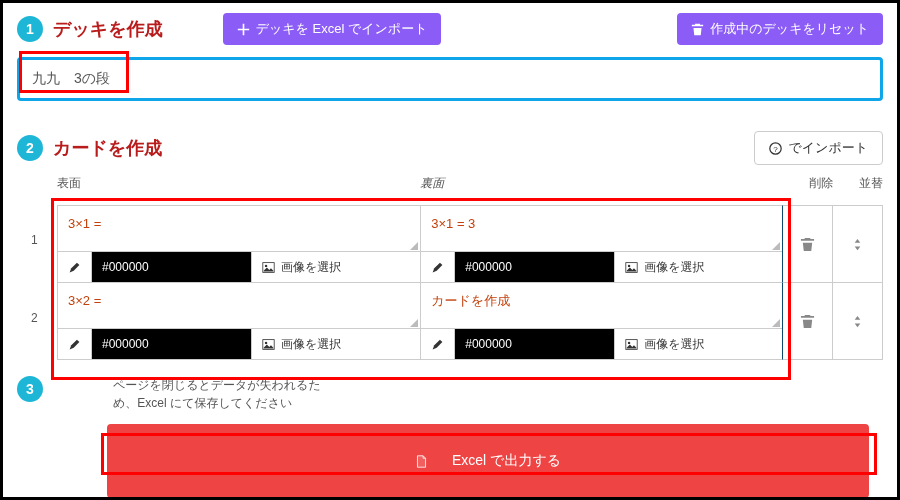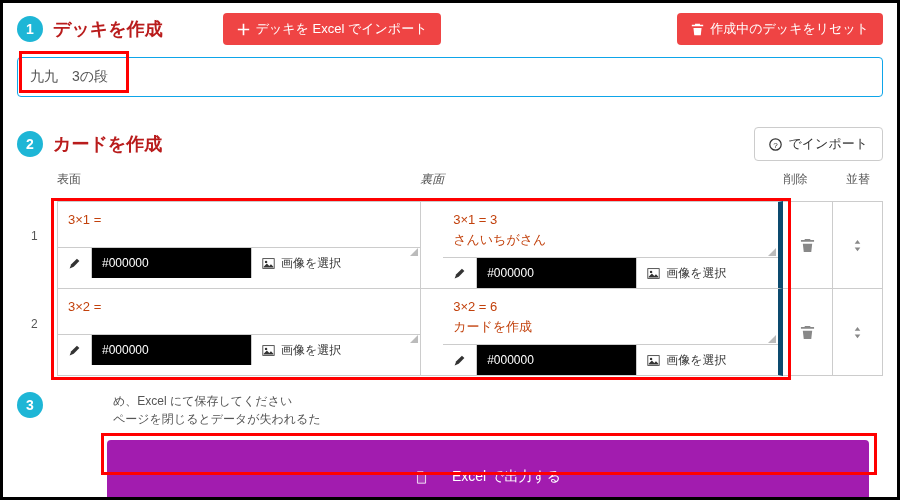--- a/index.html
+++ b/index.html
@@ -45,38 +45,38 @@
     display: inline-flex;
     align-items: center;
     gap: 6px;
     padding: 7px 14px;
     border-radius: 4px;
     color: #fff;
     font-size: 13px;
     border: none;
     cursor: pointer;
   }
-  .btn-orange { background: #ef4444; }
-  .btn-red    { background: #ef4444; }
+  .btn-orange { background: #8b5cf6; }
+  .btn-red    { background: #8b5cf6; }
   .btn-white  {
     background: #fff;
     color: #333;
     border: 1px solid #ccc;
   }
   .btn-green {
-    background: #a21caf;
+    background: #ef4444;
     width: 100%;
     justify-content: center;
     padding: 28px;
     font-size: 14px;
     gap: 24px;
   }
   .deck-name-box {
     margin-top: 12px;
-    border: 1px solid #0ea5e9;
+    border: 3px solid #0ea5e9;
     padding: 10px 12px;
     color: #555;
     font-size: 14px;
     border-radius: 4px;
     position: relative;
   }
   .section2 {
     margin-top: 30px;
     display: flex;
     align-items: center;
@@ -91,42 +91,42 @@
     margin-left: 40px;
   }
   .col-headers {
     display: flex;
     font-size: 12px;
     color: #555;
     margin-bottom: 13px;
   }
   .ch-front { width: 365px; }
   .ch-back  { width: 365px; font-style: italic; }
-  .ch-del   { width: 50px; text-align: left; }
-  .ch-sort  { width: 50px; text-align: center; }
+  .ch-del   { width: 50px; text-align: right; }
+  .ch-sort  { width: 50px; text-align: right; }
   .card-grid {
     position: relative;
   }
   .card-row {
     display: flex;
     align-items: stretch;
   }
   .rownum {
     position: absolute;
     left: -26px;
     font-size: 12px;
     color: #555;
   }
   .face-cell {
     width: 365px;
     border: 1px solid #ccc;
     border-right: none;
     position: relative;
   }
-  .face-cell.back { border-right: 5px solid #0c4a6e; padding-left: 22px; }
+  .face-cell.back { border-right: 1px solid #0c4a6e; }
   .face-text {
     padding: 8px 10px;
     min-height: 45px;
     font-size: 13px;
     line-height: 1.5;
     color: #c2410c;
   }
   .face-bottom {
     display: flex;
     align-items: center;
@@ -282,21 +282,20 @@
                   <path d="M2 12l4-4 3 3 2-2 3 3v1H2z"></path>
                 </svg>
               <span>画像を選択</span>
             </div>
           </div>
         </div>
 
         <div class="face-cell back">
           <div class="face-text">
             <div>3×1 = 3</div>
-            <div>さんいちがさん</div>
           </div>
           <div class="resize-handle"></div>
           <div class="face-bottom">
             <div class="brush-cell">
               <svg class="ic" viewBox="0 0 16 16">
                   <path d="M2 14l2-5 7-7 3 3-7 7-5 2z"></path>
                 </svg>
             </div>
             <div class="color-cell">#000000</div>
             <div class="image-cell">
@@ -341,21 +340,20 @@
                   <circle cx="5" cy="6" r="1.5"></circle>
                   <path d="M2 12l4-4 3 3 2-2 3 3v1H2z"></path>
                 </svg>
               <span>画像を選択</span>
             </div>
           </div>
         </div>
 
         <div class="face-cell back" style="border-top:none">
           <div class="face-text">
-            <div>3×2 = 6</div>
             <div>カードを作成</div>
           </div>
           <div class="resize-handle"></div>
           <div class="face-bottom">
             <div class="brush-cell">
               <svg class="ic" viewBox="0 0 16 16">
                   <path d="M2 14l2-5 7-7 3 3-7 7-5 2z"></path>
                 </svg>
             </div>
             <div class="color-cell">#000000</div>
@@ -381,22 +379,22 @@
             </svg>
         </div>
       </div>
 
     </div>
   </div>
 
   <div class="section3">
     <div class="step-badge">3</div>
     <div class="note-text">
+      <div>ページを閉じるとデータが失われるた</div>
       <div>め、Excel にて保存してください</div>
-      <div>ページを閉じるとデータが失われるた</div>
     </div>
   </div>
 
   <div class="export-row">
     <button class="btn btn-green">
       <svg class="ic" viewBox="0 0 16 16">
           <path d="M3 1h7l3 3v11H3V1zm7 0v3h3" fill="#fff" stroke="#fff" stroke-width="1" fill-opacity="0.15"></path>
         </svg>
       <span>Excel で出力する</span>
     </button>

